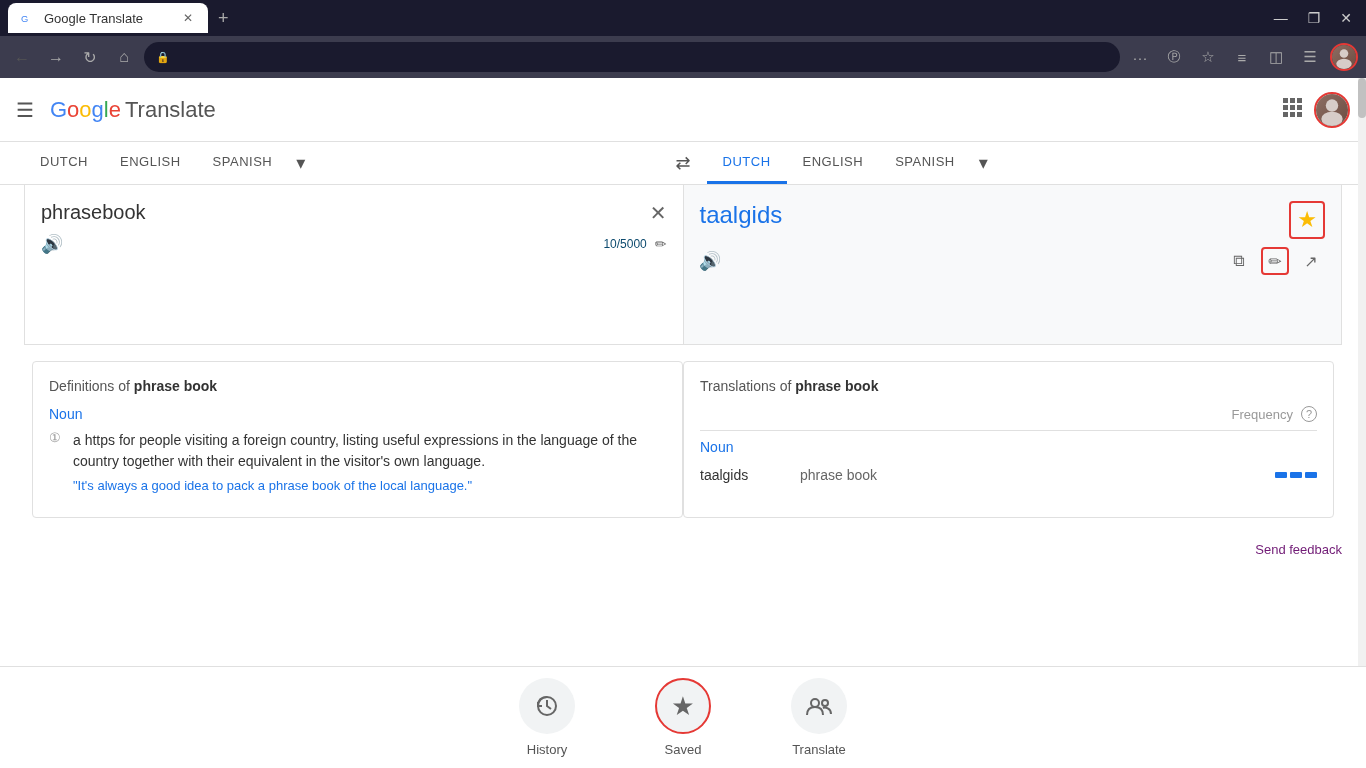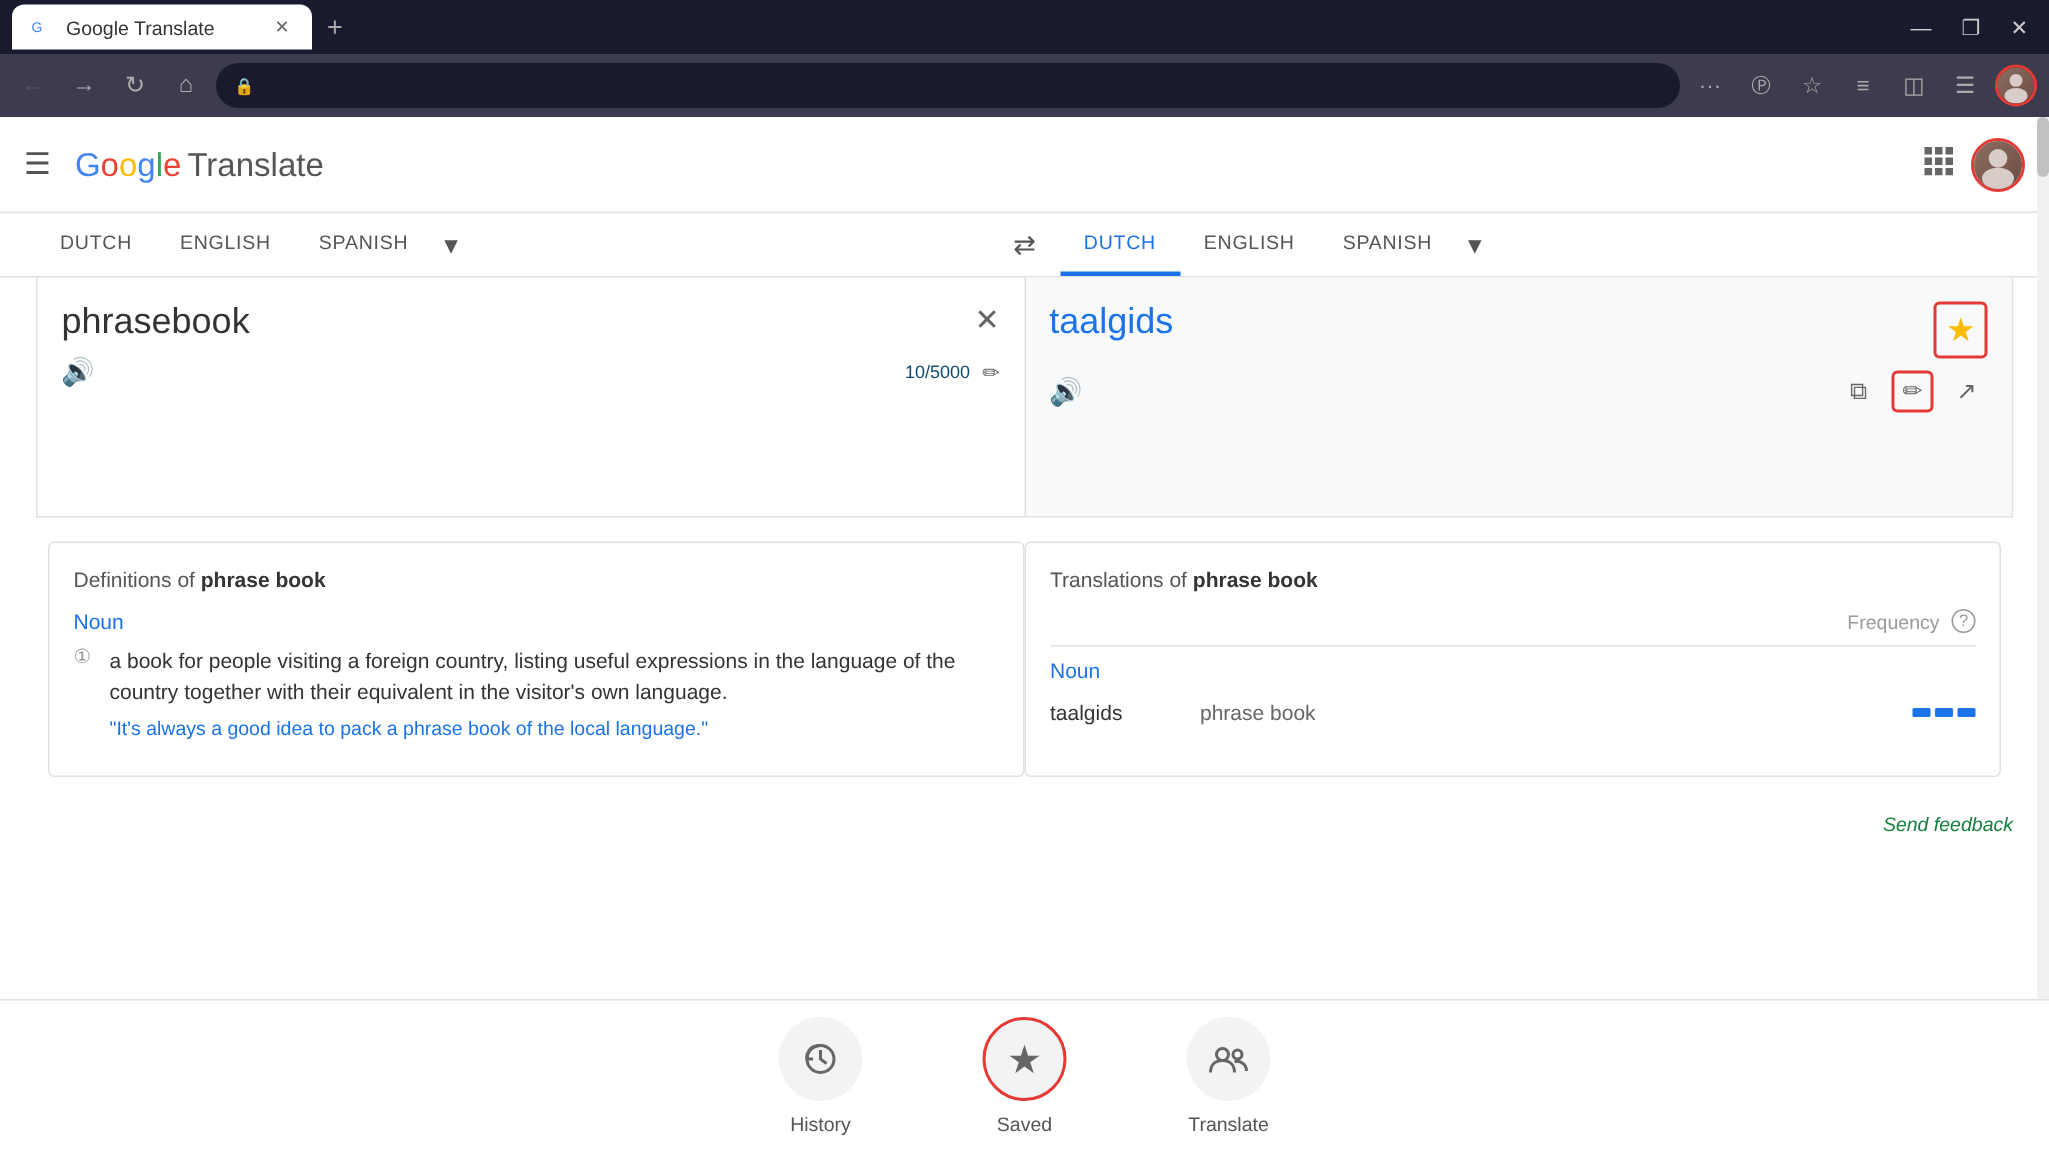--- a/index.html
+++ b/index.html
@@ -399,23 +399,22 @@
       width: 12px;
       height: 6px;
       background: #1a73e8;
       border-radius: 1px;
     }
 
     .send-feedback {
       text-align: right;
       padding: 8px 24px;
       font-size: 13px;
-      color: #15803d;
-      cursor: pointer;
-      font-style: italic;
+      color: #701a75;
+      cursor: pointer;
     }
 
     
     .bottom-nav {
       position: fixed;
       bottom: 0;
       left: 0;
       right: 0;
       height: 102px;
       background: #fff;
@@ -570,21 +569,21 @@
       <div class="lang-tab" style="font-size:13px;">ENGLISH</div>
       <div class="lang-tab" style="font-size:13px;">SPANISH</div>
       <div class="lang-tab-more">▾</div>
     </div>
   </div>
 
   <div class="translate-panels">
 
     <div class="source-panel">
       <div style="display:flex;justify-content:space-between;align-items:flex-start;">
-        <div class="source-text" style="font-size:24px;color:#333;font-weight:300;flex:1;">phrasebook</div>
+        <div class="source-text" style="font-size:20px;color:#333;font-weight:300;flex:1;">phrasebook</div>
         <span style="color:#666;font-size:20px;cursor:pointer;margin-left:8px;">✕</span>
       </div>
       <div class="source-footer">
         <span class="speaker-btn">🔊</span>
         <span class="char-count">10/5000</span>
         <span class="edit-btn">✏</span>
       </div>
     </div>
 
     <div class="target-panel">
@@ -606,21 +605,21 @@
   <div class="definitions-area">
 
     <div class="def-panel">
       <div class="def-panel-title">
         <span>Definitions of </span><strong>phrase book</strong>
       </div>
       <div class="pos-label">Noun</div>
       <div class="def-item">
         <span class="def-number">①</span>
         <div>
-          <div class="def-text">a book for people visiting a foreign country, listing useful expressions in the language of the country together with their equivalent in the visitor's own language.</div>
+          <div class="def-text">a https for people visiting a foreign country, listing useful expressions in the language of the country together with their equivalent in the visitor's own language.</div>
           <div class="def-example">"It's always a good idea to pack a phrase book of the local language."</div>
         </div>
       </div>
     </div>
 
     <div class="trans-panel">
       <div class="trans-panel-title">
         <span>Translations of </span><strong>phrase book</strong>
       </div>
       <div class="freq-header">

